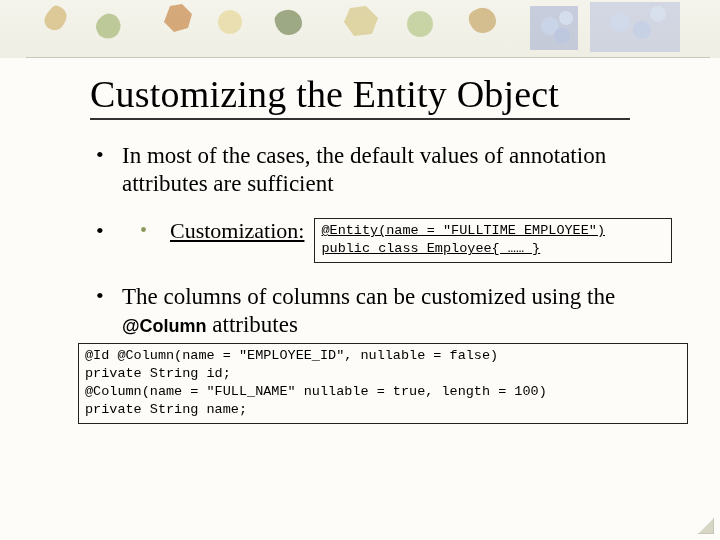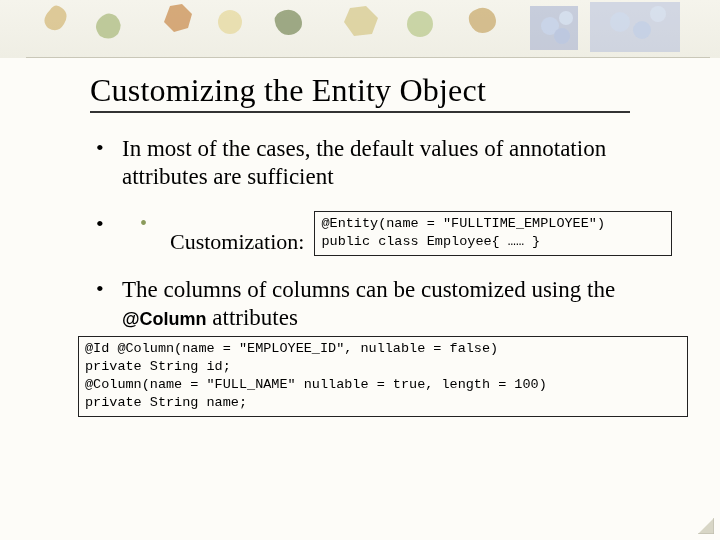--- a/index.html
+++ b/index.html
@@ -25,21 +25,21 @@
     left: 26px;
     right: 10px;
     bottom: 0;
     height: 1px;
     background: #c9c7b8;
   }
   .content {
     padding: 14px 48px 0 90px;
   }
   .title {
-    font-size: 32px;
+    font-size: 38px;
     font-weight: normal;
     margin-bottom: 2px;
     letter-spacing: 0.2px;
   }
   .title-underline {
     height: 2px;
     background: #333;
     width: 540px;
     margin-bottom: 22px;
   }
@@ -62,22 +62,23 @@
   }
   .sub {
     list-style: none;
     margin-top: 14px;
   }
   .sub > li {
     position: relative;
     font-size: 22px;
     padding-left: 48px;
     display: flex;
-    align-items: flex-end;
+    align-items: flex-start;
     gap: 10px;
+    text-decoration: underline;
   }
   .sub > li::before {
     content: "•";
     position: absolute;
     left: 18px;
     top: 0;
     color: #8a9a5b;
     font-size: 20px;
   }
   .codebox {

